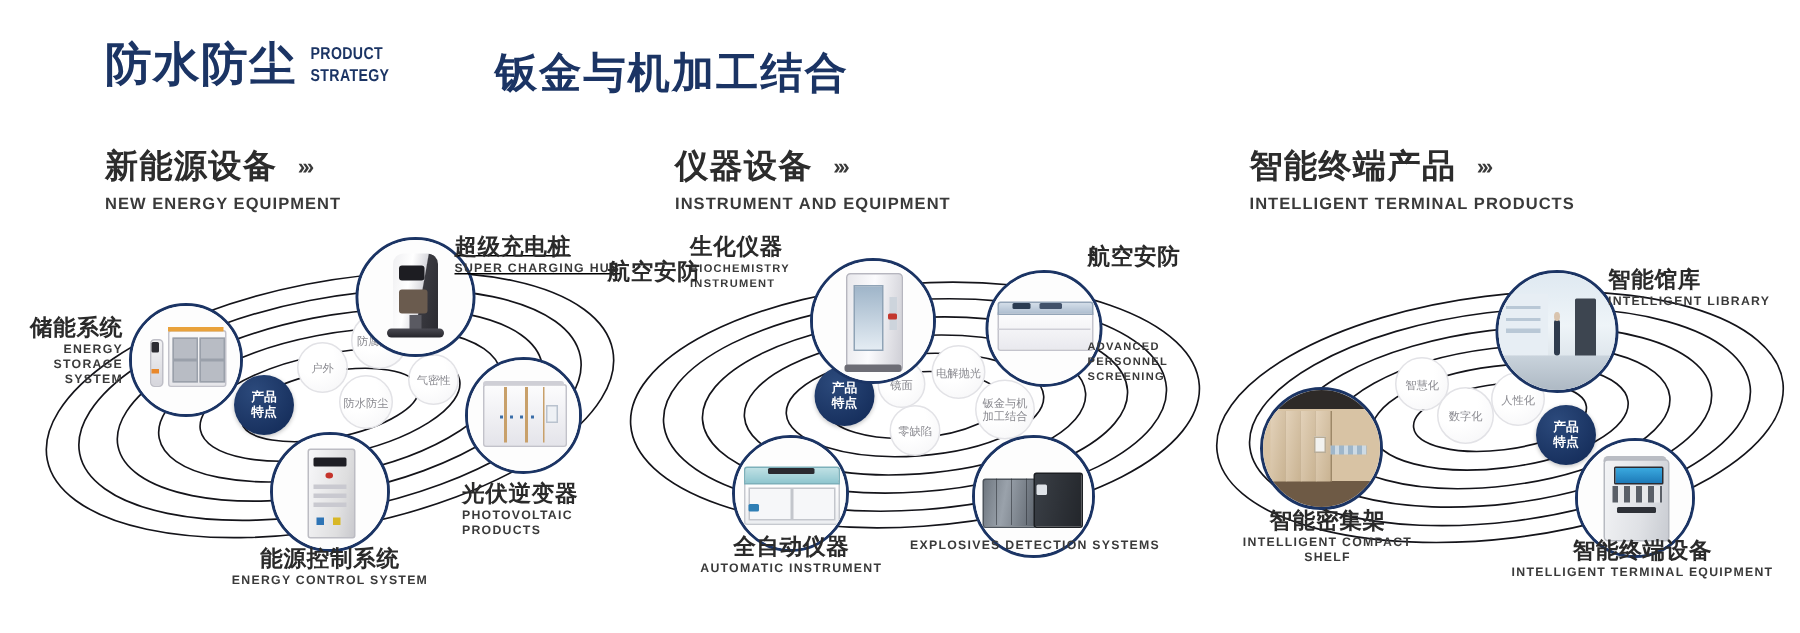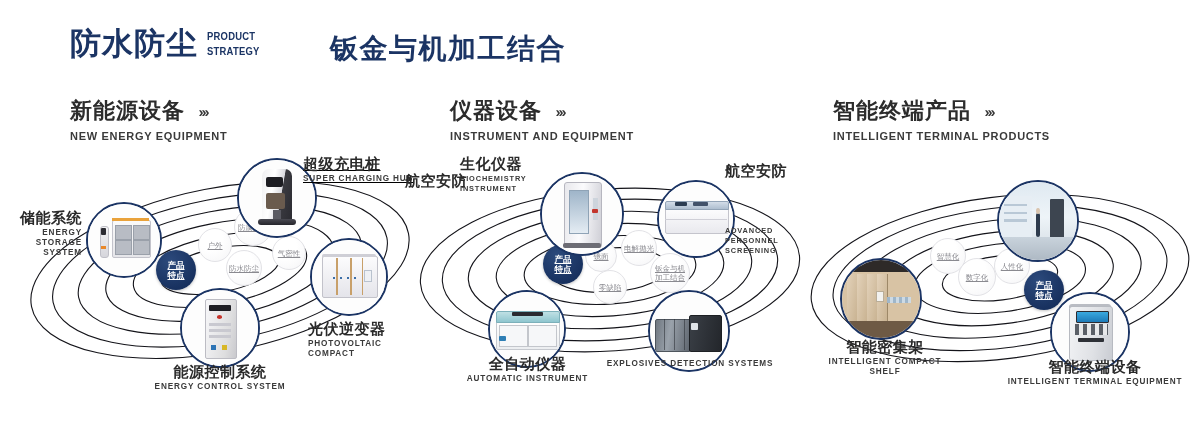--- a/index.html
+++ b/index.html
@@ -53,21 +53,21 @@
         overflow:hidden;background:#fff;box-sizing:border-box;}
   .node .photo{position:absolute;left:0;top:0;width:100%;height:100%;}
 
   
   .bub{
     position:absolute;border-radius:50%;
     display:flex;align-items:center;justify-content:center;text-align:center;
     font-size:7.5px;line-height:9px;color:#8a8a90;
     background:radial-gradient(circle at 35% 30%,#ffffff 40%,#f4f4f6 100%);
     border:1px solid #e2e2e6;box-sizing:border-box;
-    font-family:"DejaVu Sans",sans-serif;padding:2px;text-decoration:underline;
+    font-family:"DejaVu Sans",sans-serif;padding:2px;
   }
   .bub.main{
     background:radial-gradient(circle at 35% 28%,#2c4a7c 0%,#17305e 75%);
     border:none;color:#fff;font-weight:bold;font-size:8.5px;line-height:10px;
     box-shadow:0 1px 3px rgba(0,0,0,.25);
   }
 
   
   .lbl{position:absolute;}
   .lbl .cn{font-size:15px;font-weight:bold;color:#2a2a2a;letter-spacing:.5px;
@@ -276,21 +276,21 @@
           <div class="inv-t"></div>
         <div class="inv-v" style="left:33%"></div>
         <div class="inv-v" style="left:52%"></div>
         <div class="inv-v" style="left:68%"></div>
         <div class="inv-dots"></div>
           <div class="inv-badge"></div>
       </div>
     </div>
     <div class="lbl l" style="left:288px;top:170px;">
       <div class="cn">光伏逆变器</div>
-      <div class="en">PHOTOVOLTAIC COMPACT</div>
+      <div class="en">PHOTOVOLTAIC PRODUCTS</div>
     </div>
 
     <div class="node" style="left:160px;top:138px;width:80px;height:80px;">
       <div class="photo">
         <div class="ph-bg"></div>
         <div class="rack"></div>
           <div class="rack-scr"></div>
           <div class="rack-red"></div>
         <div class="rack-g" style="top:43%"></div>
         <div class="rack-g" style="top:51%"></div>
@@ -421,20 +421,24 @@
         <div class="lib-wall"></div>
         <div class="lib-sh" style="left:6%;top:28%;width:30%;height:3%;"></div>
         <div class="lib-sh" style="left:6%;top:38%;width:30%;height:3%;"></div>
         <div class="lib-sh" style="left:6%;top:48%;width:30%;height:3%;"></div>
         <div class="lib-dark"></div>
         <div class="lib-fl"></div>
         <div class="lib-p"></div>
           <div class="lib-p2"></div>
       </div>
     </div>
+    <div class="lbl l" style="left:272px;top:27px;">
+      <div class="cn">智能馆库</div>
+      <div class="en">INTELLIGENT LIBRARY</div>
+    </div>
 
     <div class="node" style="left:40px;top:108px;width:82px;height:82px;">
       <div class="photo">
         <div class="shf"></div>
         <div class="shf-c" style="left:6%;width:13%"></div>
         <div class="shf-c" style="left:19%;width:13%"></div>
         <div class="shf-c" style="left:32%;width:13%"></div>
         <div class="shf-c" style="left:45%;width:13%"></div>
         <div class="shf-w"></div>
           <div class="shf-hd"></div>

